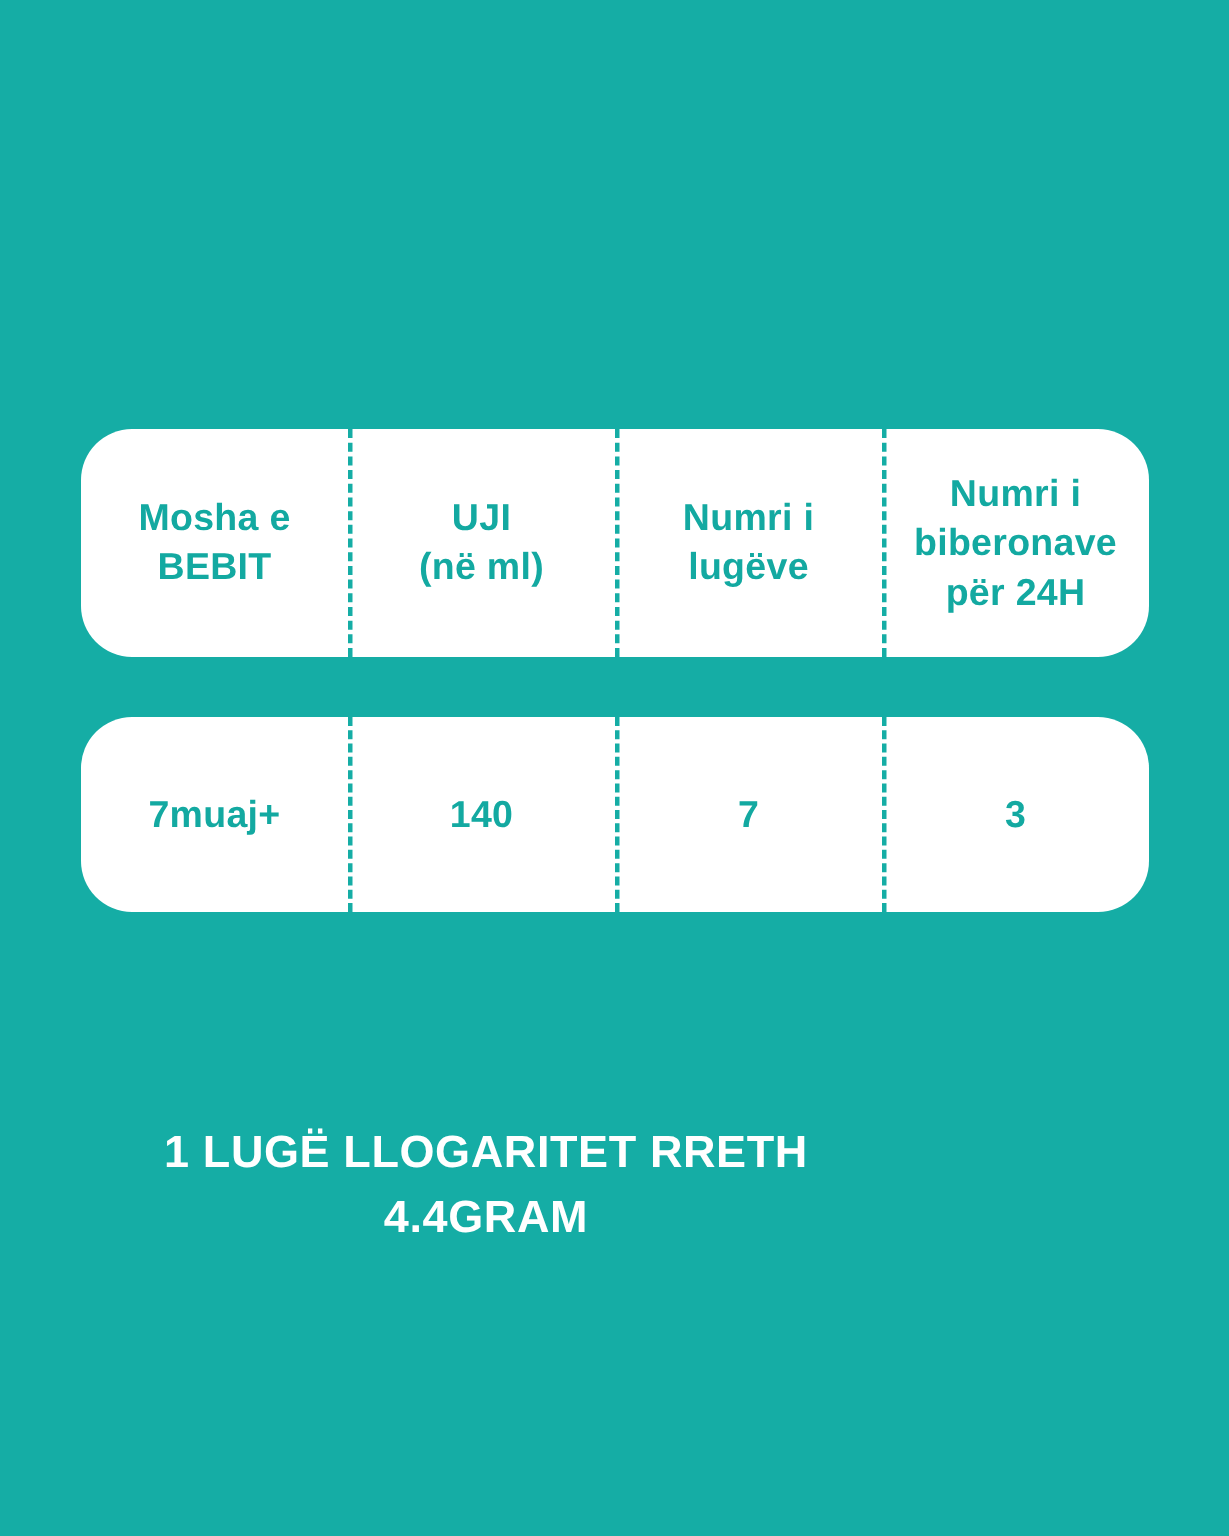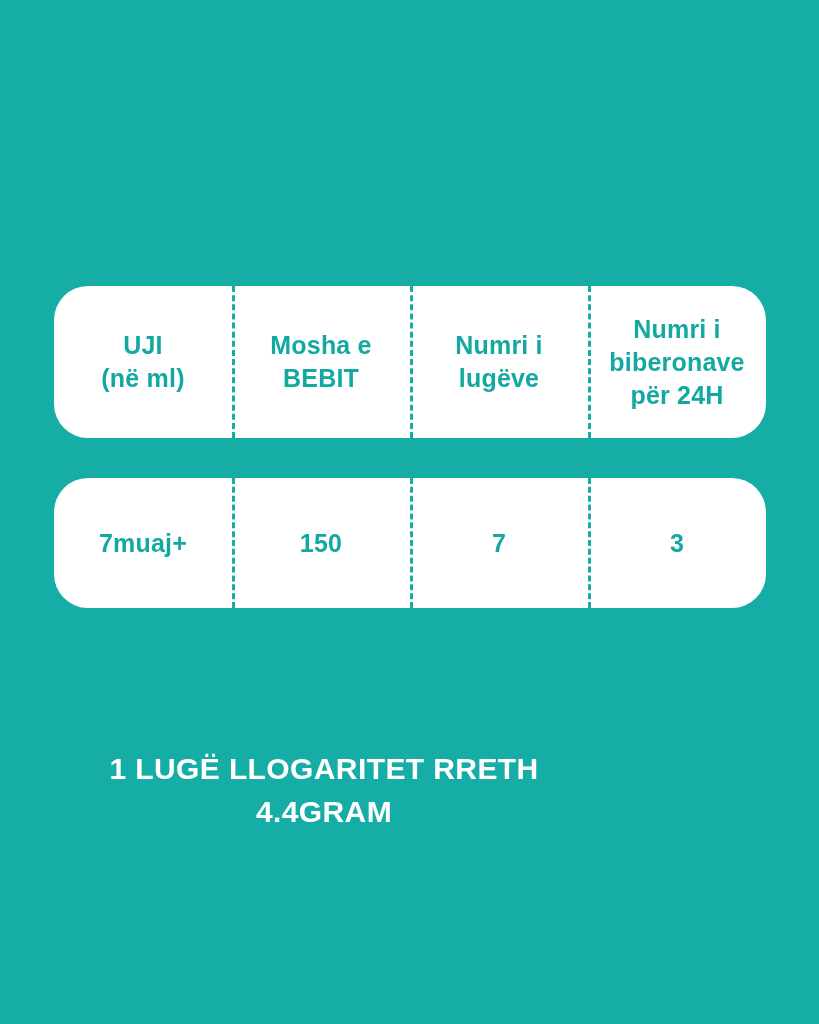--- a/index.html
+++ b/index.html
@@ -106,39 +106,39 @@
 </style>
 </head>
 <body>
 
 <div class="sheet">
 
   <div class="table-wrap">
 
     <div class="row header">
       <div class="cell">
-        <span class="cell-text">UJI<br>(në ml)</span>
+        <span class="cell-text">Mosha e<br>BEBIT</span>
       </div>
       <div class="cell">
-        <span class="cell-text">Mosha e<br>BEBIT</span>
+        <span class="cell-text">UJI<br>(në ml)</span>
       </div>
       <div class="cell">
         <span class="cell-text">Numri i<br>lugëve</span>
       </div>
       <div class="cell">
         <span class="cell-text">Numri i<br>biberonave<br>për 24H</span>
       </div>
     </div>
 
     <div class="row body">
       <div class="cell">
         <span class="cell-text">7muaj+</span>
       </div>
       <div class="cell">
-        <span class="cell-text">150</span>
+        <span class="cell-text">140</span>
       </div>
       <div class="cell">
         <span class="cell-text">7</span>
       </div>
       <div class="cell">
         <span class="cell-text">3</span>
       </div>
     </div>
 
   </div>

